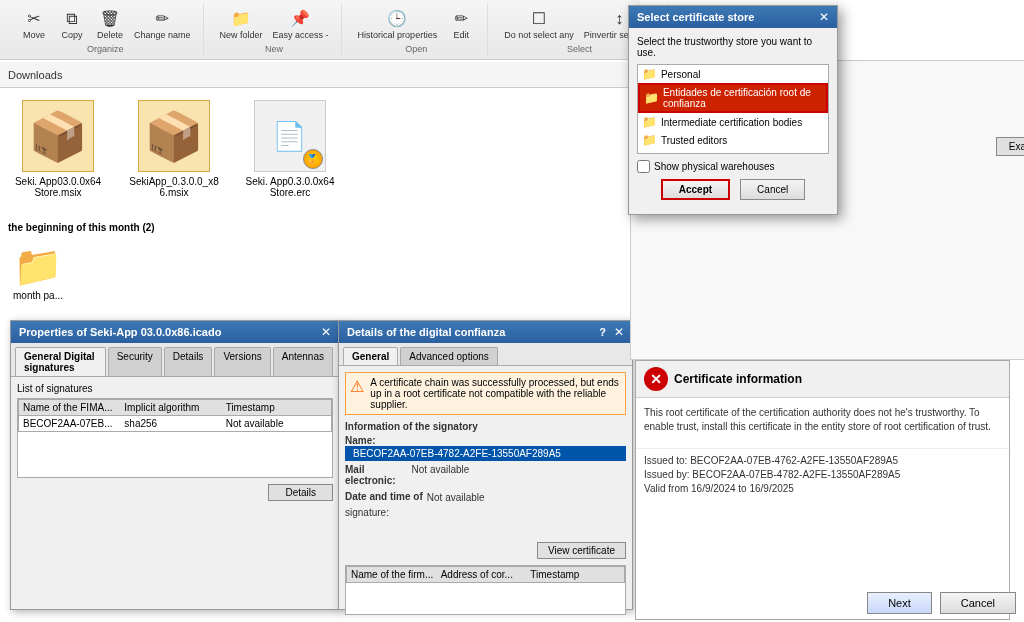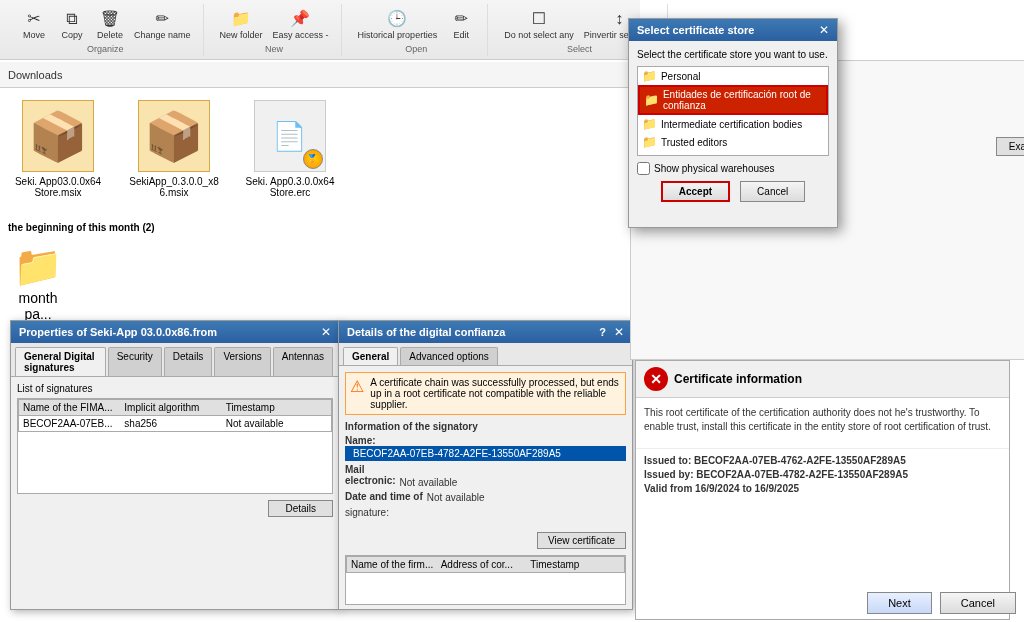--- a/index.html
+++ b/index.html
@@ -97,21 +97,21 @@
     .dialog-content { padding: 6px; font-size: 10px; }
     .sig-list-header {
       display: grid; grid-template-columns: 1fr 1fr 1fr; font-size: 10px;
       background: #e0e0e0; border: 1px solid #aaa; padding: 2px 4px;
     }
     .sig-list-row {
       display: grid; grid-template-columns: 1fr 1fr 1fr; font-size: 10px;
       border: 1px solid #aaa; border-top: none; padding: 2px 4px; background: #fff;
     }
     .sig-list-area {
-      border: 1px solid #aaa; height: 96px; background: #fff; margin-bottom: 6px;
+      border: 1px solid #aaa; height: 80px; background: #fff; margin-bottom: 6px;
     }
     .details-btn {
       background: #e0e0e0; border: 1px solid #888; padding: 2px 16px;
       font-size: 10px; cursor: pointer; float: right;
     }
 
     
     .sig-details-dialog {
       position: absolute; top: 320px; left: 338px; width: 295px; height: 290px;
       background: #f0f0f0; border: 1px solid #999;
@@ -127,30 +127,30 @@
       background: #f0f0f0; border-bottom: 1px solid #ccc; padding: 6px 8px;
       font-size: 12px; font-weight: bold; display: flex; align-items: center; gap: 6px;
     }
     .cert-warning-icon {
       width: 24px; height: 24px; background: #cc0000; border-radius: 50%;
       display: flex; align-items: center; justify-content: center; color: #fff; font-size: 14px; font-weight: bold;
     }
     .cert-info-body { padding: 8px; font-size: 10px; color: #333; }
     .cert-info-body p { margin-bottom: 6px; line-height: 1.4; }
     .cert-info-footer { padding: 6px 8px; font-size: 10px; color: #333; border-top: 1px solid #eee; }
-    .cert-info-footer div { margin-bottom: 3px; font-weight: bold; }
+    .cert-info-footer div { margin-bottom: 3px; }
     .wizard-btn {
       padding: 4px 20px; font-size: 11px; cursor: pointer;
       border: 1px solid #888; background: linear-gradient(to bottom, #f5f5f5, #dcdcdc);
     }
     .wizard-btn.primary { background: linear-gradient(to bottom, #e8f0ff, #c8d8f8); }
 
     
     .cert-store-dialog {
-      position: absolute; top: 18px; left: 628px; width: 210px; height: 210px;
+      position: absolute; top: 5px; left: 628px; width: 210px; height: 210px;
       background: #f0f0f0; border: 1px solid #999;
       box-shadow: 4px 4px 12px rgba(0,0,0,0.4);
       z-index: 100;
     }
     .cert-store-title {
       background: linear-gradient(to bottom, #3d7ab5, #2b5fa0);
       color: #fff; padding: 4px 8px; display: flex; justify-content: space-between; align-items: center;
       font-size: 11px; font-weight: bold;
     }
     .cert-store-body { padding: 8px; font-size: 10px; }
@@ -169,21 +169,21 @@
     .cert-store-btn {
       padding: 3px 16px; font-size: 10px; cursor: pointer;
       border: 1px solid #888; background: linear-gradient(to bottom, #f5f5f5, #dcdcdc);
     }
     .cert-store-btn.accept-btn {
       border: 2px solid #cc0000; font-weight: bold;
     }
     .highlighted-red { background: #cc2200 !important; color: #fff !important; }
 
     
-    .sig-detail-section { margin-bottom: 14px; }
+    .sig-detail-section { margin-bottom: 24px; }
     .sig-detail-label { font-weight: bold; font-size: 10px; color: #333; margin-bottom: 2px; }
     .sig-detail-value {
       font-size: 10px; background: #0055aa; color: #fff; padding: 2px 8px; word-break: break-all;
     }
     .sig-detail-normal { font-size: 10px; color: #333; }
 
     
     .sig-warning-box {
       display: flex; align-items: flex-start; gap: 6px; background: #fff3e0;
       border: 1px solid #ffa040; padding: 4px; margin-bottom: 6px; font-size: 10px;
@@ -280,28 +280,28 @@
         <span class="file-name">Seki. App0.3.0.0x64Store.erc</span>
       </div>
     </div>
     <div class="section-header" style="margin-top:8px; color:#000; font-size:10px;">
       <span>the beginning of this month (2)</span>
     </div>
 
     <div style="display:flex;gap:12px;padding:8px;">
       <div style="display:flex;flex-direction:column;align-items:center;width:60px;">
         <span style="font-size:40px;">📁</span>
-        <span style="font-size:14px;text-align:center;">month pa...</span>
+        <span style="font-size:10px;text-align:center;">month pa...</span>
       </div>
     </div>
   </div>
 
   <div class="properties-dialog">
     <div class="dialog-titlebar">
-      <span>Properties of Seki-App 03.0.0x86.from</span>
+      <span>Properties of Seki-App 03.0.0x86.icado</span>
       <button class="dialog-close-btn">✕</button>
     </div>
     <div class="dialog-tabs">
       <div class="dialog-tab active">
         <span>General Digital signatures</span>
       </div>
       <div class="dialog-tab">
         <span>Security</span>
       </div>
       <div class="dialog-tab">
@@ -350,21 +350,21 @@
       <div class="sig-warning-box">
         <span class="warn-icon">⚠</span>
         <span>A certificate chain was successfully processed, but ends up in a root certificate not compatible with the reliable supplier.</span>
       </div>
       <div class="sig-detail-section">
         <div class="sig-detail-label">Information of the signatory</div>
         <div style="margin-bottom:3px;">
           <span class="sig-detail-label">Name:</span>
           <div class="sig-detail-value">BECOF2AA-07EB-4782-A2FE-13550AF289A5</div>
         </div>
-        <div style="display:flex;gap:4px;margin-bottom:3px;align-items:flex-end;">
+        <div style="display:flex;gap:16px;margin-bottom:3px;align-items:flex-start;">
           <span class="sig-detail-label">Mail<br>electronic:</span>
           <span class="sig-detail-normal">Not available</span>
         </div>
         <div style="display:flex;gap:4px;margin-bottom:3px;align-items:center;">
           <span class="sig-detail-label">Date and time of</span>
           <span class="sig-detail-normal">Not available</span>
         </div>
         <div style="font-size:10px;color:#333;margin-bottom:2px;">signature:</div>
       </div>
       <div style="text-align:right;margin-bottom:6px;">
@@ -411,21 +411,21 @@
     <button class="wizard-btn primary">Next</button>
     <button class="wizard-btn">Cancel</button>
   </div>
 
   <div class="cert-store-dialog">
     <div class="cert-store-title">
       <span>Select certificate store</span>
       <button class="dialog-close-btn">✕</button>
     </div>
     <div class="cert-store-body">
-      <p>Select the certificate store you want to use.</p>
+      <p>Select the trustworthy store you want to use.</p>
       <div class="cert-store-list">
         <div class="cert-store-item">
           <span class="folder-icon-sm">📁</span>
           <span>Personal</span>
         </div>
         <div class="cert-store-item highlighted-red" style="border:2px solid #cc0000;">
           <span class="folder-icon-sm">📁</span>
           <span>Entidades de certificación root de confianza</span>
         </div>
         <div class="cert-store-item">

